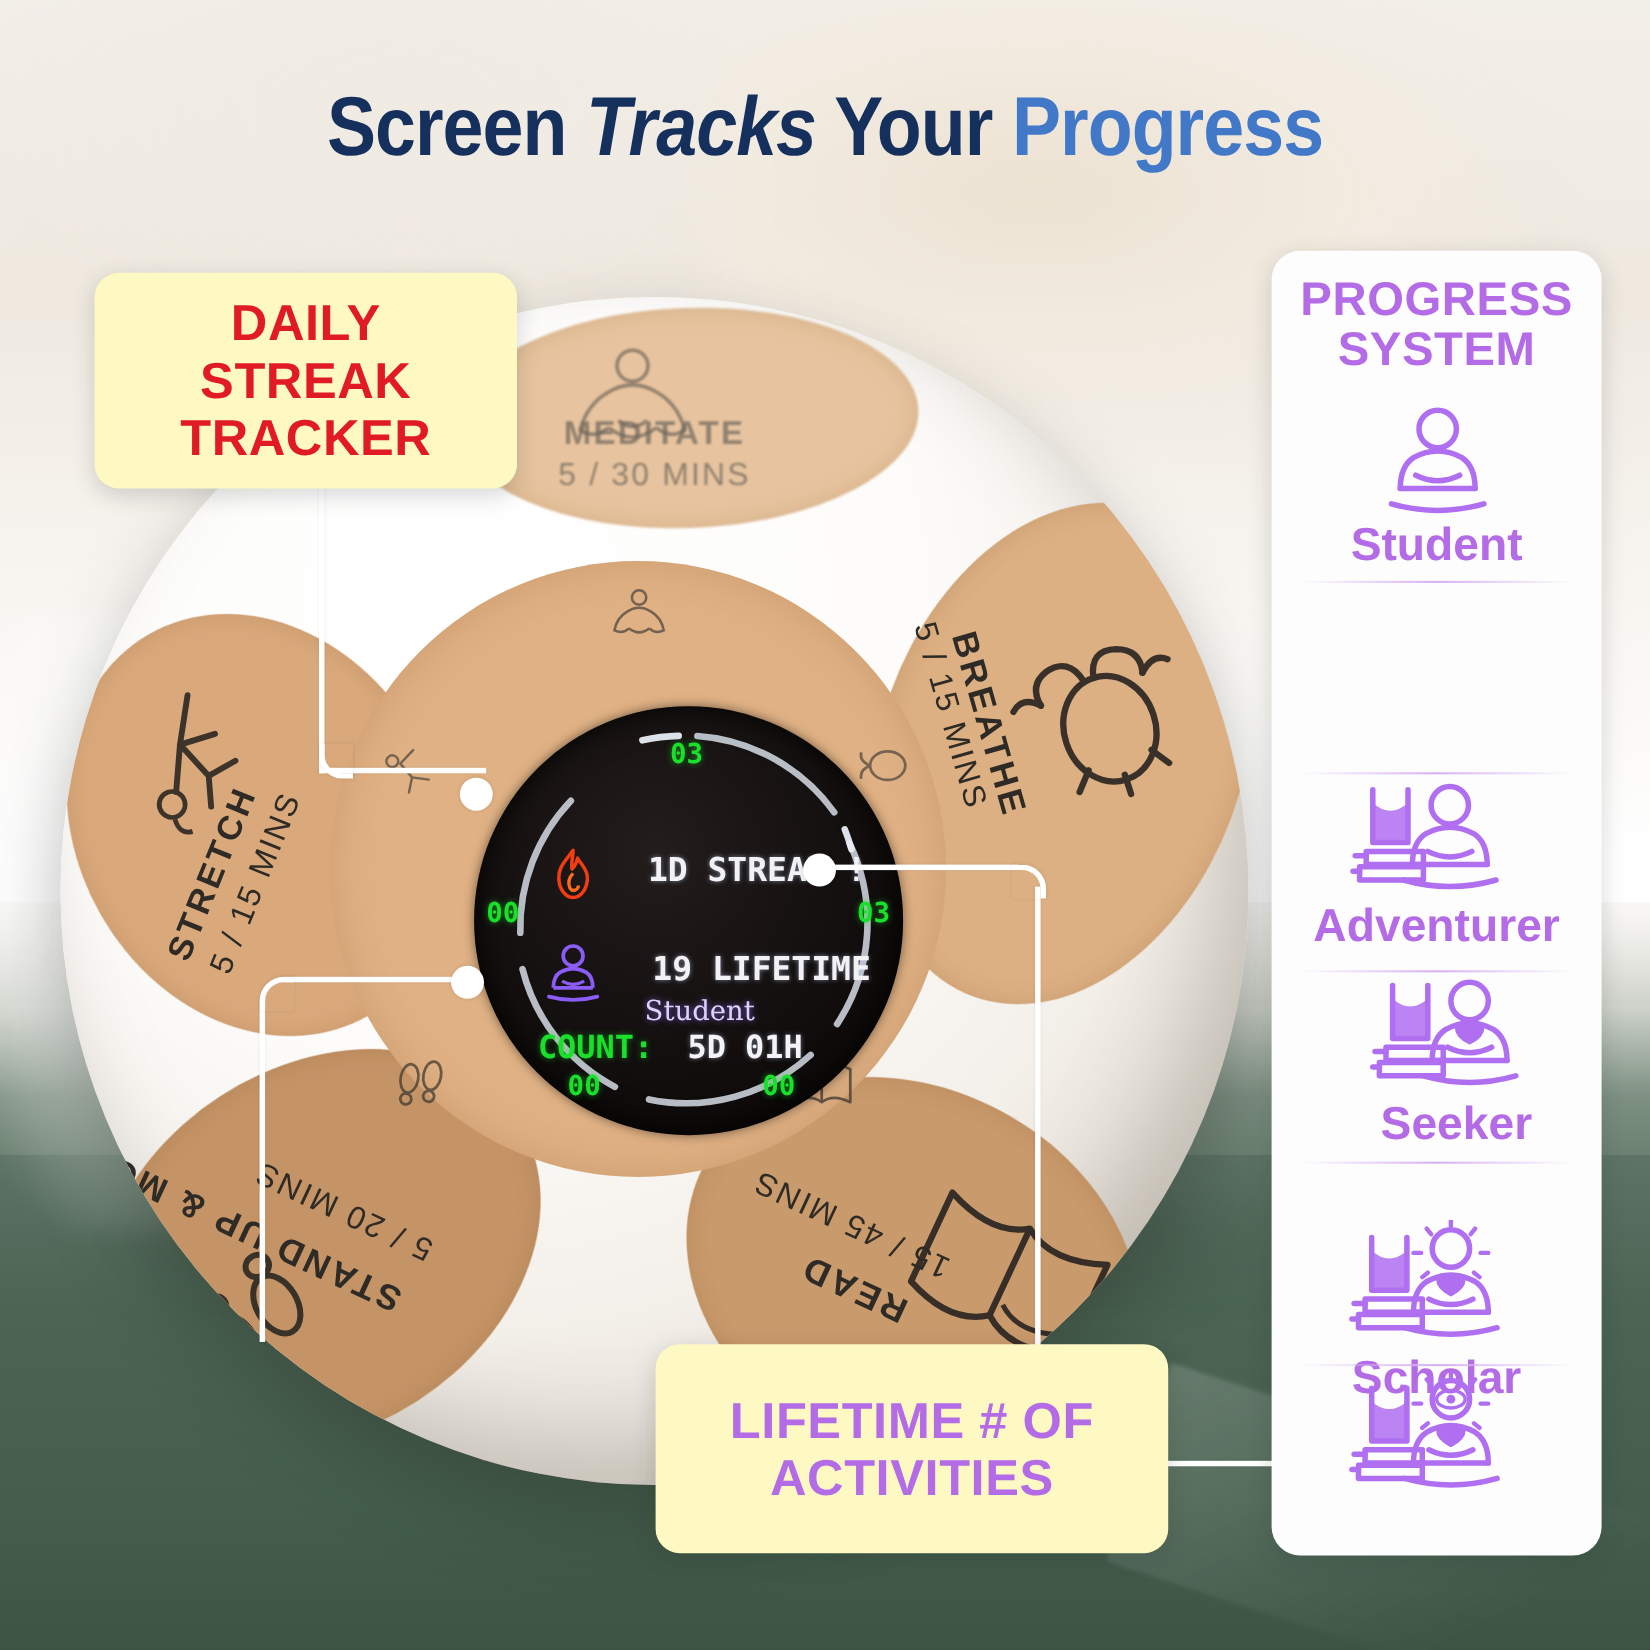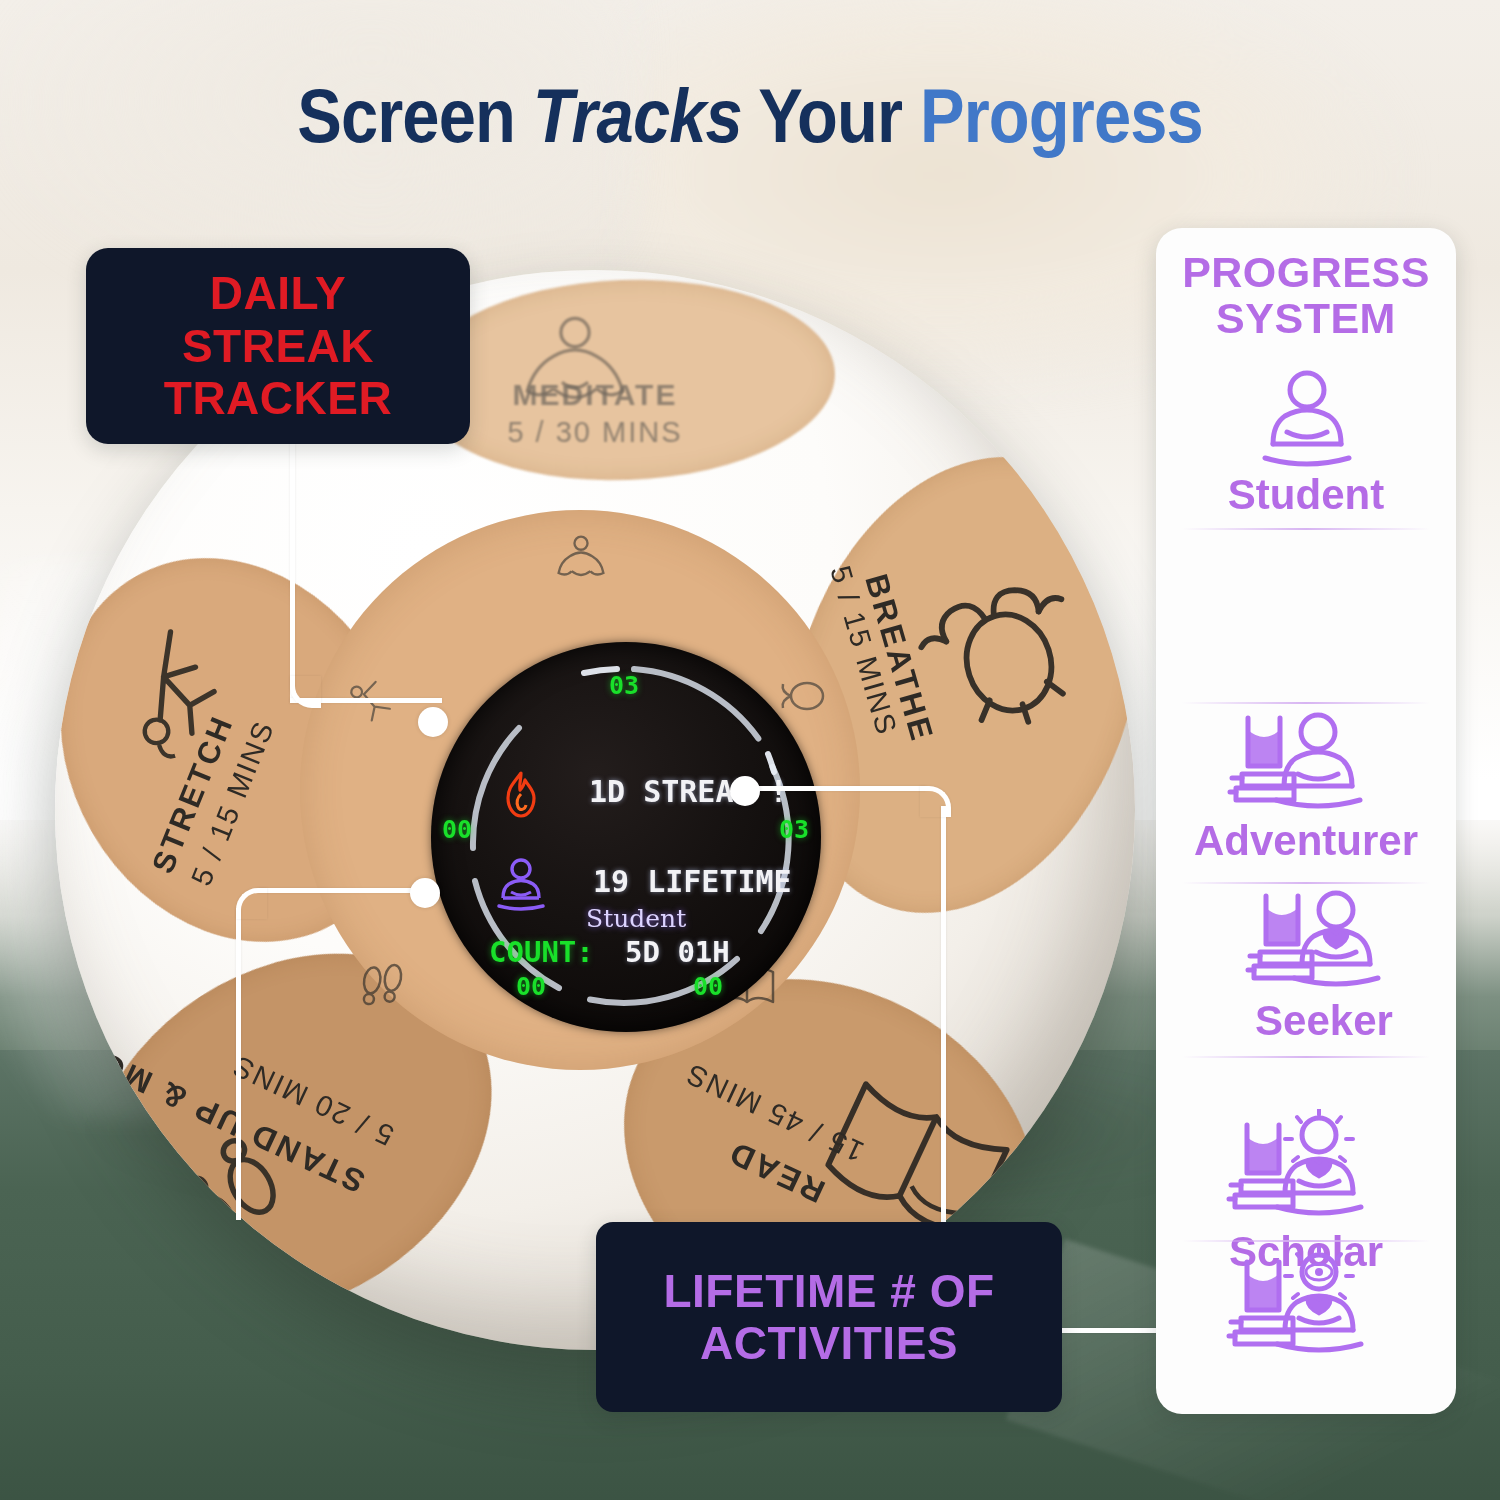--- a/index.html
+++ b/index.html
@@ -89,27 +89,27 @@
 
   
   .title{position:absolute;left:0;top:72px;width:1500px;text-align:center;
       font-family:"Liberation Sans", sans-serif;font-weight:700;font-size:76px;
       color:#15305c;letter-spacing:-1px;white-space:nowrap;
       transform:scaleX(0.88);transform-origin:50% 50%;}
   .title .it{font-style:italic;}
   .title .accent{color:#4178c8;}
 
   
-  .card{position:absolute;background:#0f172a;border-radius:22px;
+  .card{position:absolute;background:#fef9c3;border-radius:22px;
       box-shadow:0 6px 20px rgba(40,50,45,0.18);
       display:flex;align-items:center;justify-content:center;text-align:center;
       font-weight:700;line-height:1.14;}
   #card-streak{left:86px;top:248px;width:384px;height:196px;color:#e01b24;font-size:46px;letter-spacing:.5px;}
   #card-weekly{left:86px;top:1218px;width:460px;height:198px;color:#13a12a;font-size:46px;letter-spacing:.5px;}
-  #card-lifetime{left:596px;top:1222px;width:466px;height:190px;color:#b46ce6;font-size:46px;letter-spacing:.5px;border-radius:17px;}
+  #card-lifetime{left:596px;top:1222px;width:466px;height:190px;color:#b46ce6;font-size:46px;letter-spacing:.5px;}
 
   
   #panel{position:absolute;left:1156px;top:228px;width:300px;height:1186px;
       background:#fdfdfd;border-radius:26px;box-shadow:0 6px 22px rgba(40,50,45,0.18);
       overflow:hidden;}
   .panel-title{position:absolute;left:0;top:22px;width:300px;text-align:center;
       color:#b46ce6;font-weight:700;font-size:43px;line-height:1.06;letter-spacing:.5px;}
   .lvl{position:absolute;left:0;width:300px;text-align:center;}
   .lvl-name{color:#b46ce6;font-weight:700;font-size:42px;line-height:1;margin-top:-2px;}
   .lvl-rule{position:absolute;left:26px;width:248px;height:2px;

